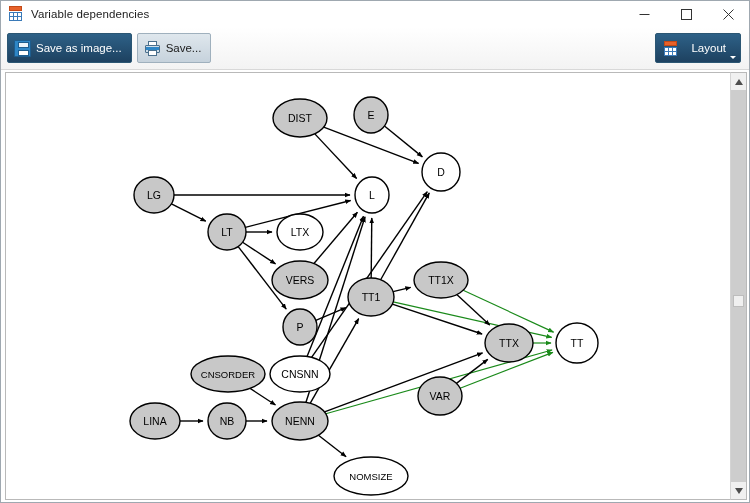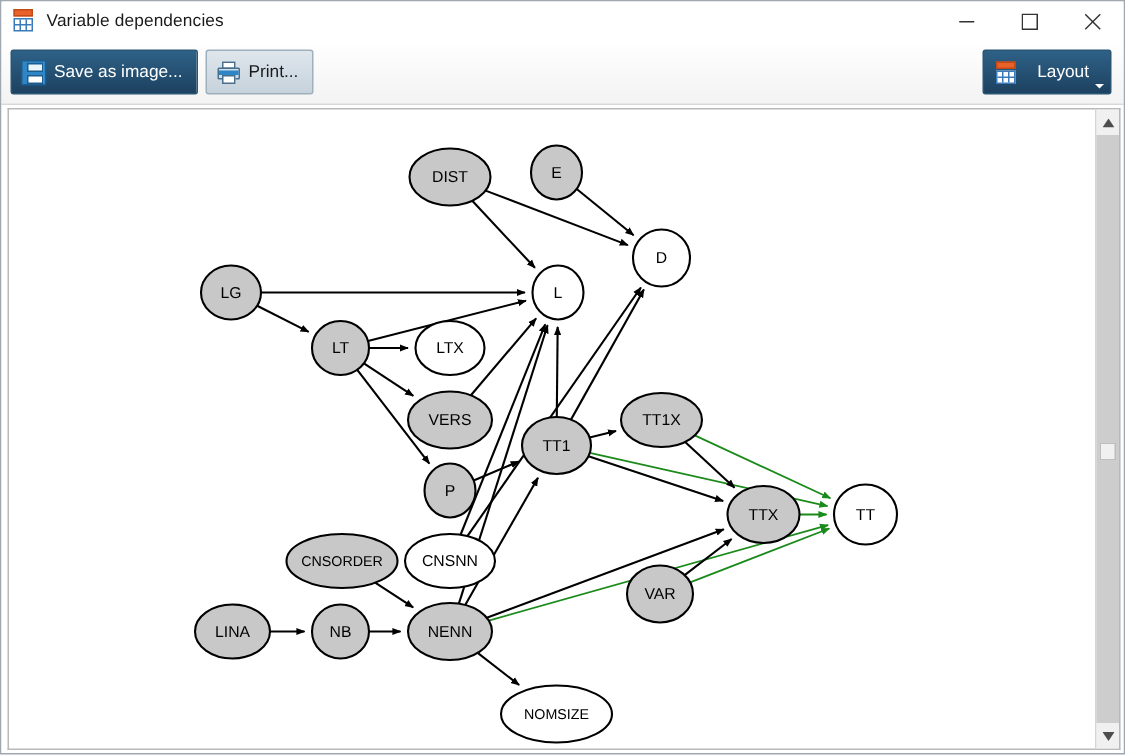--- a/index.html
+++ b/index.html
@@ -159,21 +159,21 @@
       <span>Save as image...</span>
     </div>
 
     <div class="tbtn light">
       <span class="ic ic-print">
         <span class="top"></span>
           <span class="body"></span>
           <span class="blue"></span>
           <span class="out"></span>
       </span>
-      <span>Print...</span>
+      <span>Save...</span>
     </div>
 
     <div class="tbtn right">
       <span class="ic ic-layout">
         <span class="bar-top"></span>
           <span class="grid"></span>
       </span>
       <span>Layout</span>
       <span class="caret"></span>
     </div>

